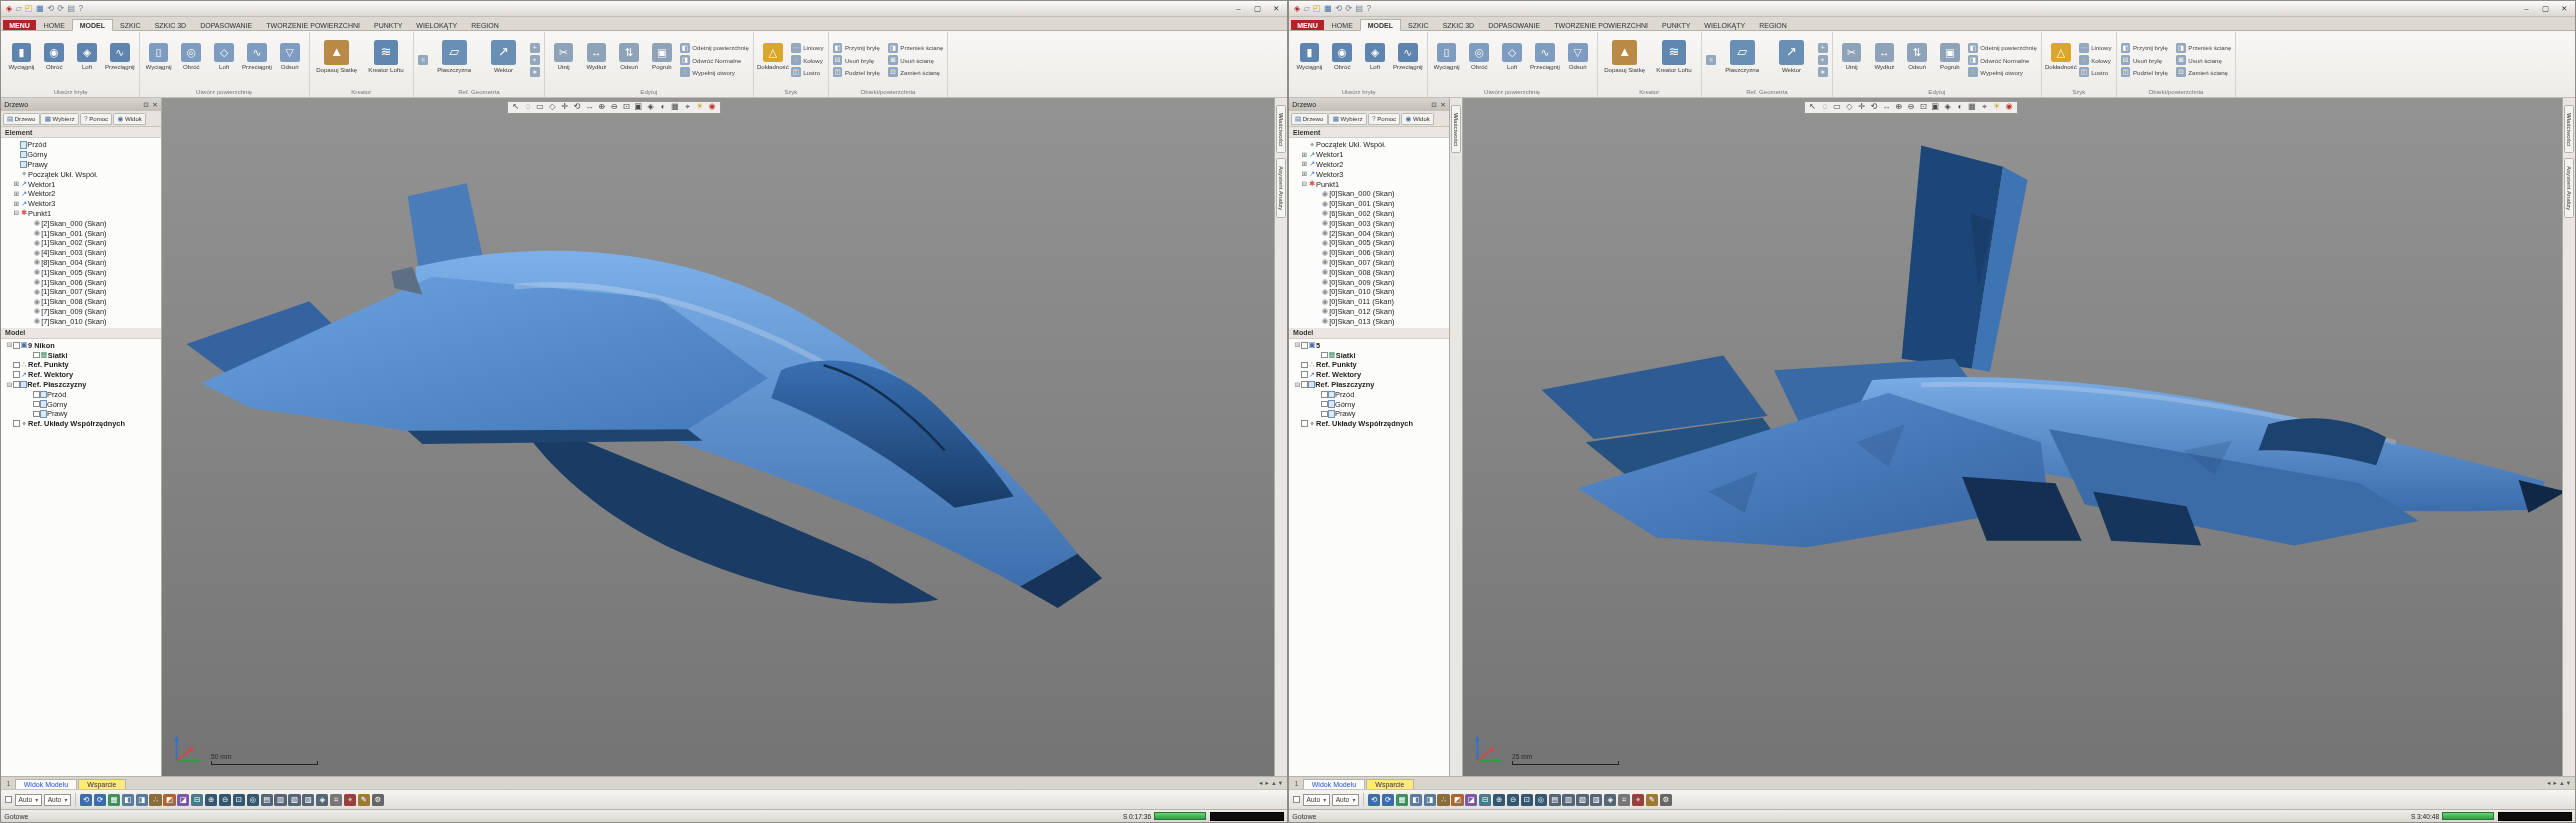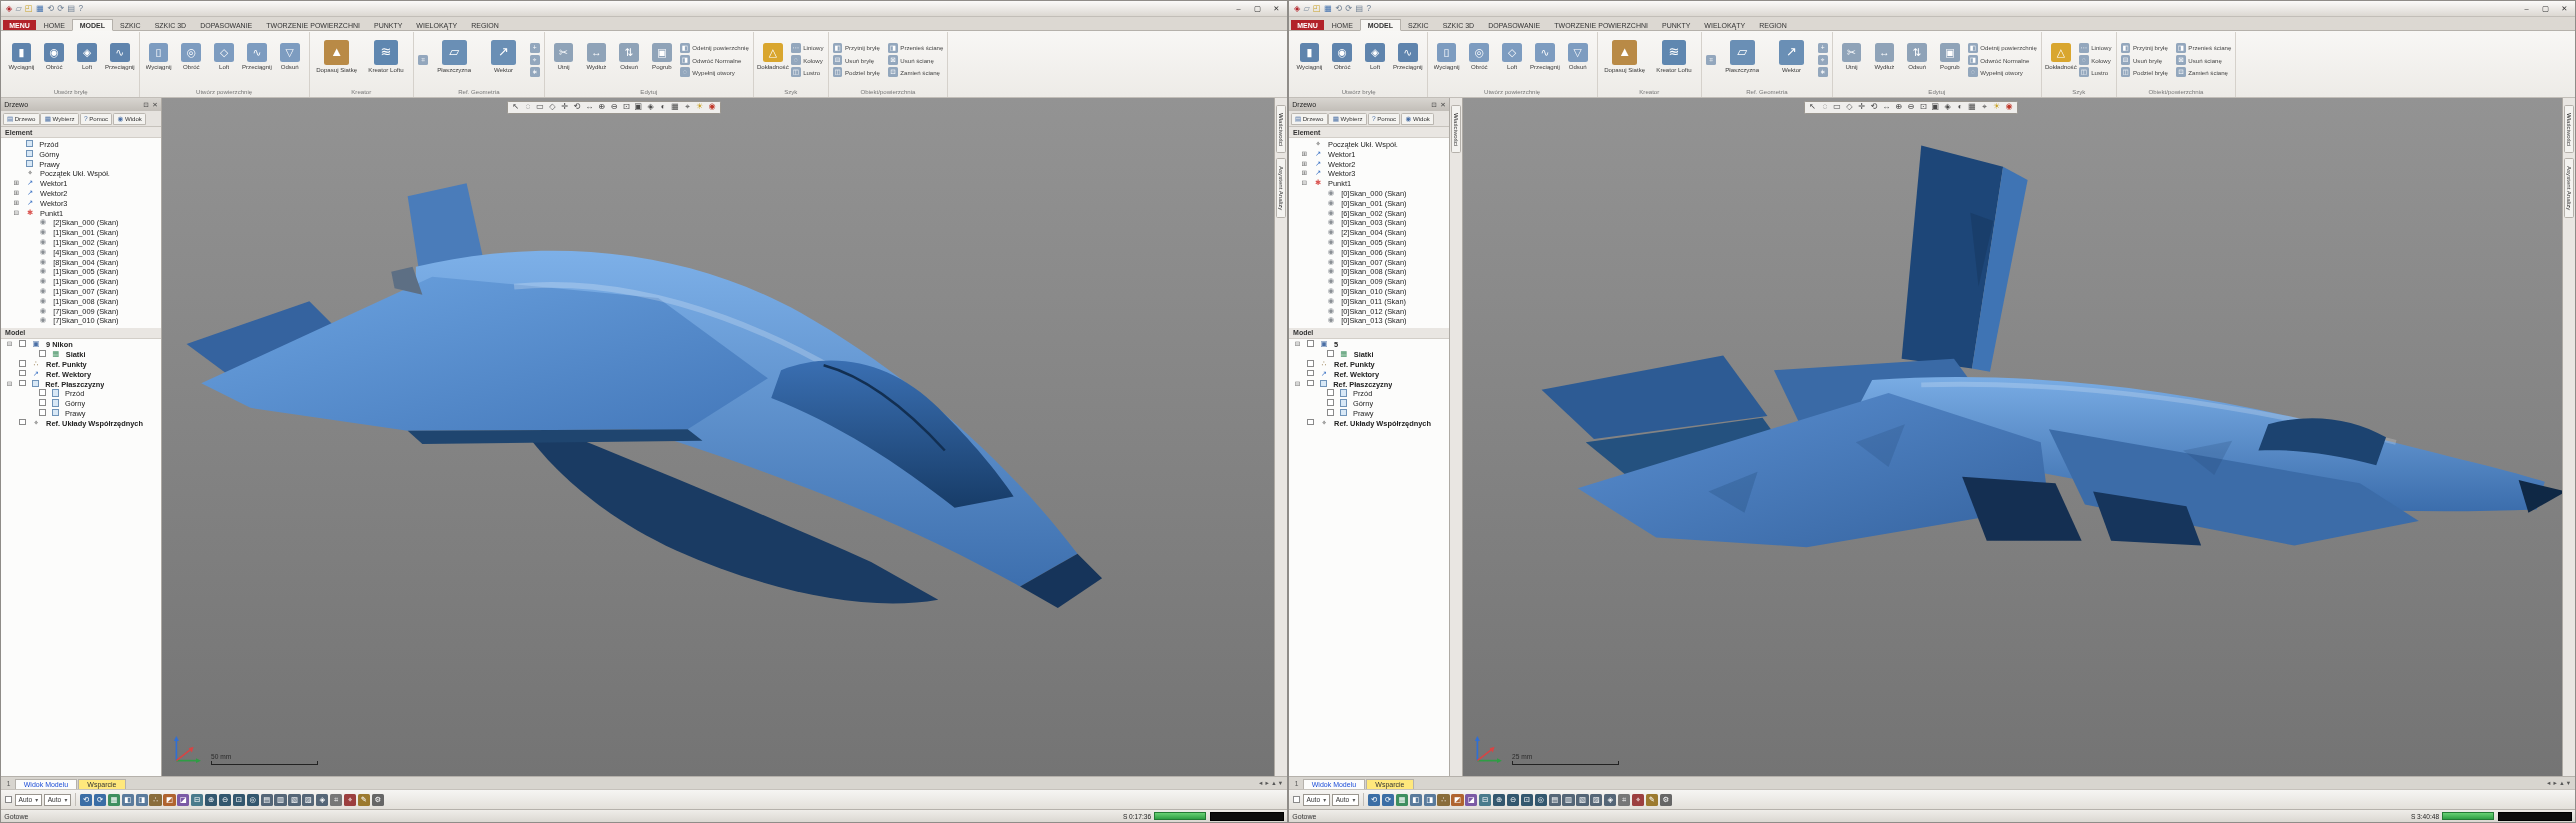--- a/index.html
+++ b/index.html
@@ -36,21 +36,21 @@
 .dock{flex:1;display:flex;min-height:0;}
 .tree-panel{width:161px;flex:0 0 auto;background:#f1efec;border-right:0.8px solid #aeaaa4;display:flex;flex-direction:column;}
 .panel-header{height:13px;background:linear-gradient(#d8d5d0,#c2beb8);display:flex;align-items:center;justify-content:space-between;padding:0 3.3px;font-size:7px;color:#222;flex:0 0 auto;}
 .ph-icons{display:flex;gap:3.3px;font-size:6.6px;color:#444;}
 .panel-tabs{display:flex;gap:0.8px;padding:1.6px;background:#e6e3df;border-bottom:0.8px solid #c6c2bc;flex:0 0 auto;}
 .panel-tab{display:flex;align-items:center;gap:1.6px;font-size:6.1px;padding:0.8px 3.3px;background:#f4f3f0;border:0.8px solid #bbb7b1;border-radius:1.6px 1.6px 0 0;color:#333;white-space:nowrap;}
 .pt-ico{font-size:6.6px;color:#4a6fa5;}
 .tree-section{font-size:7px;font-weight:bold;color:#333;background:#e9e6e2;border-bottom:0.8px solid #d2cec8;padding:1.6px 4.1px;flex:0 0 auto;}
 .tree-list{background:#fcfcfb;padding:1.6px 0;flex:0 0 auto;}
 .tree-list.grow{flex:1;}
-.trow{display:flex;gap:6px;height:9.8px;padding-left:4.9px;font-size:7.4px;color:#222;white-space:nowrap;}
+.trow{display:flex;align-items:center;gap:0;height:9.8px;padding-left:4.9px;font-size:7.4px;color:#222;white-space:nowrap;}
 .trow.ind1{padding-left:11.5px;}
 .trow.ind2{padding-left:24.6px;}
 .trow.b .tl{font-weight:bold;}
 .exp{width:7.4px;font-size:6.6px;color:#666;text-align:center;flex:0 0 auto;}
 .cb{width:6.6px;height:6.6px;border:0.8px solid #8a8a8a;background:#fff;display:none;flex:0 0 auto;}
 .cb.on{display:inline-block;}
 .ic{width:8.2px;font-size:7.4px;text-align:center;flex:0 0 auto;line-height:8.2px;}
 .ic.plane{width:7.4px;height:7.4px;background:#d8e8f6;border:0.8px solid #6f93b8;}
 .ic.origin{color:#555;}
 .ic.vector,.ic.vectors{color:#3b72c4;}

